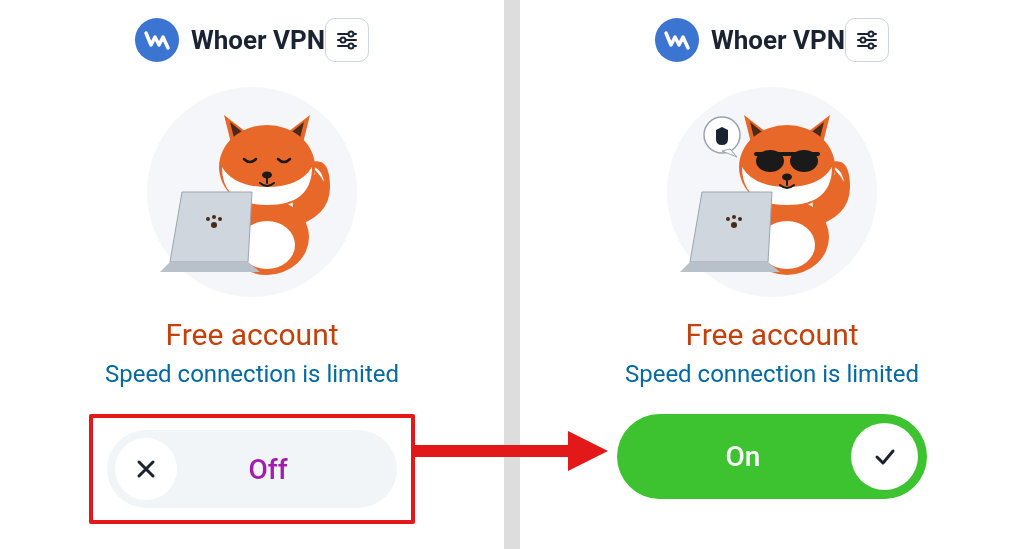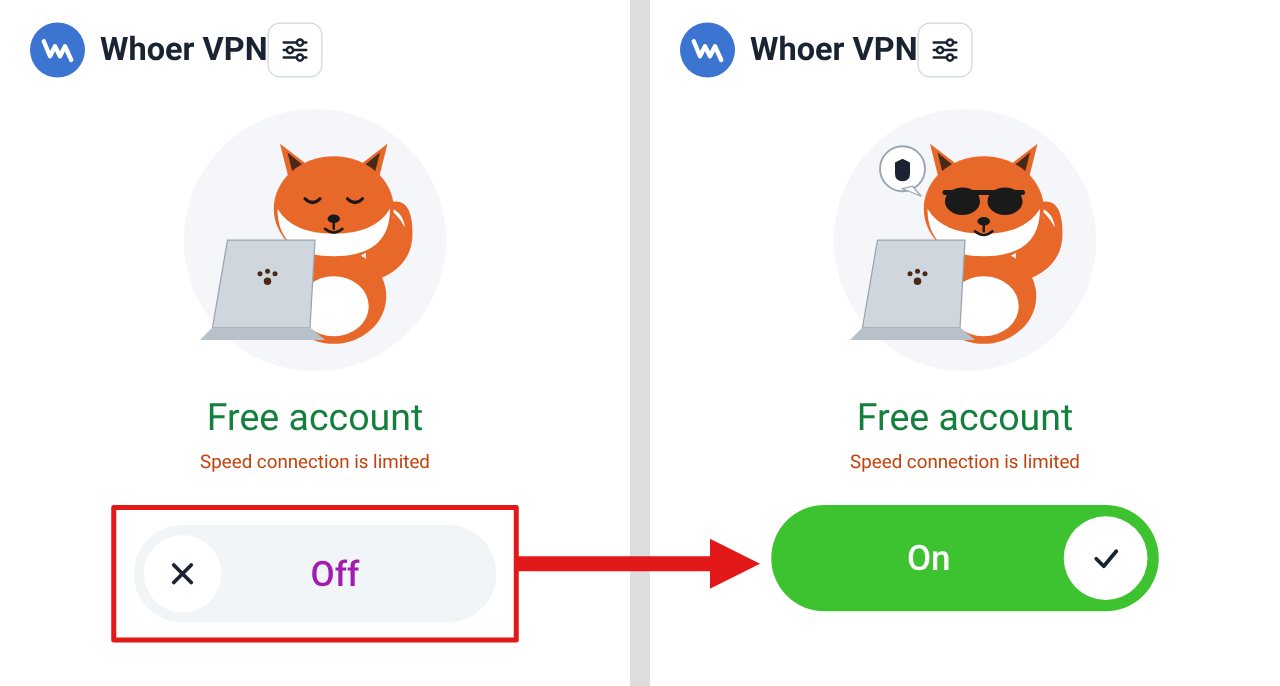--- a/index.html
+++ b/index.html
@@ -31,21 +31,21 @@
     }
     
     .panel-right {
       margin-left: 8px;
     }
     
     .header {
       width: 100%;
       display: flex;
       align-items: center;
-      justify-content: flex-start;
+      justify-content: center;
       margin-bottom: 20px;
     }
     
     .header-left {
       display: flex;
       align-items: center;
       gap: 12px;
     }
     
     .logo {
@@ -85,27 +85,27 @@
       align-items: center;
       justify-content: center;
       position: relative;
       margin-top: 5px;
       margin-bottom: 20px;
     }
     
     .account-title {
       font-size: 30px;
       font-weight: 400;
-      color: #15803d;
+      color: #c2410c;
       margin-bottom: 8px;
     }
     
     .account-sub {
-      font-size: 15px;
-      color: #c2410c;
+      font-size: 24px;
+      color: #0369a1;
       margin-bottom: 26px;
     }
     
     .toggle-off-wrapper {
       border: 4px solid #e31818;
       padding: 12px 14px;
       border-radius: 2px;
     }
     
     .toggle-off {

